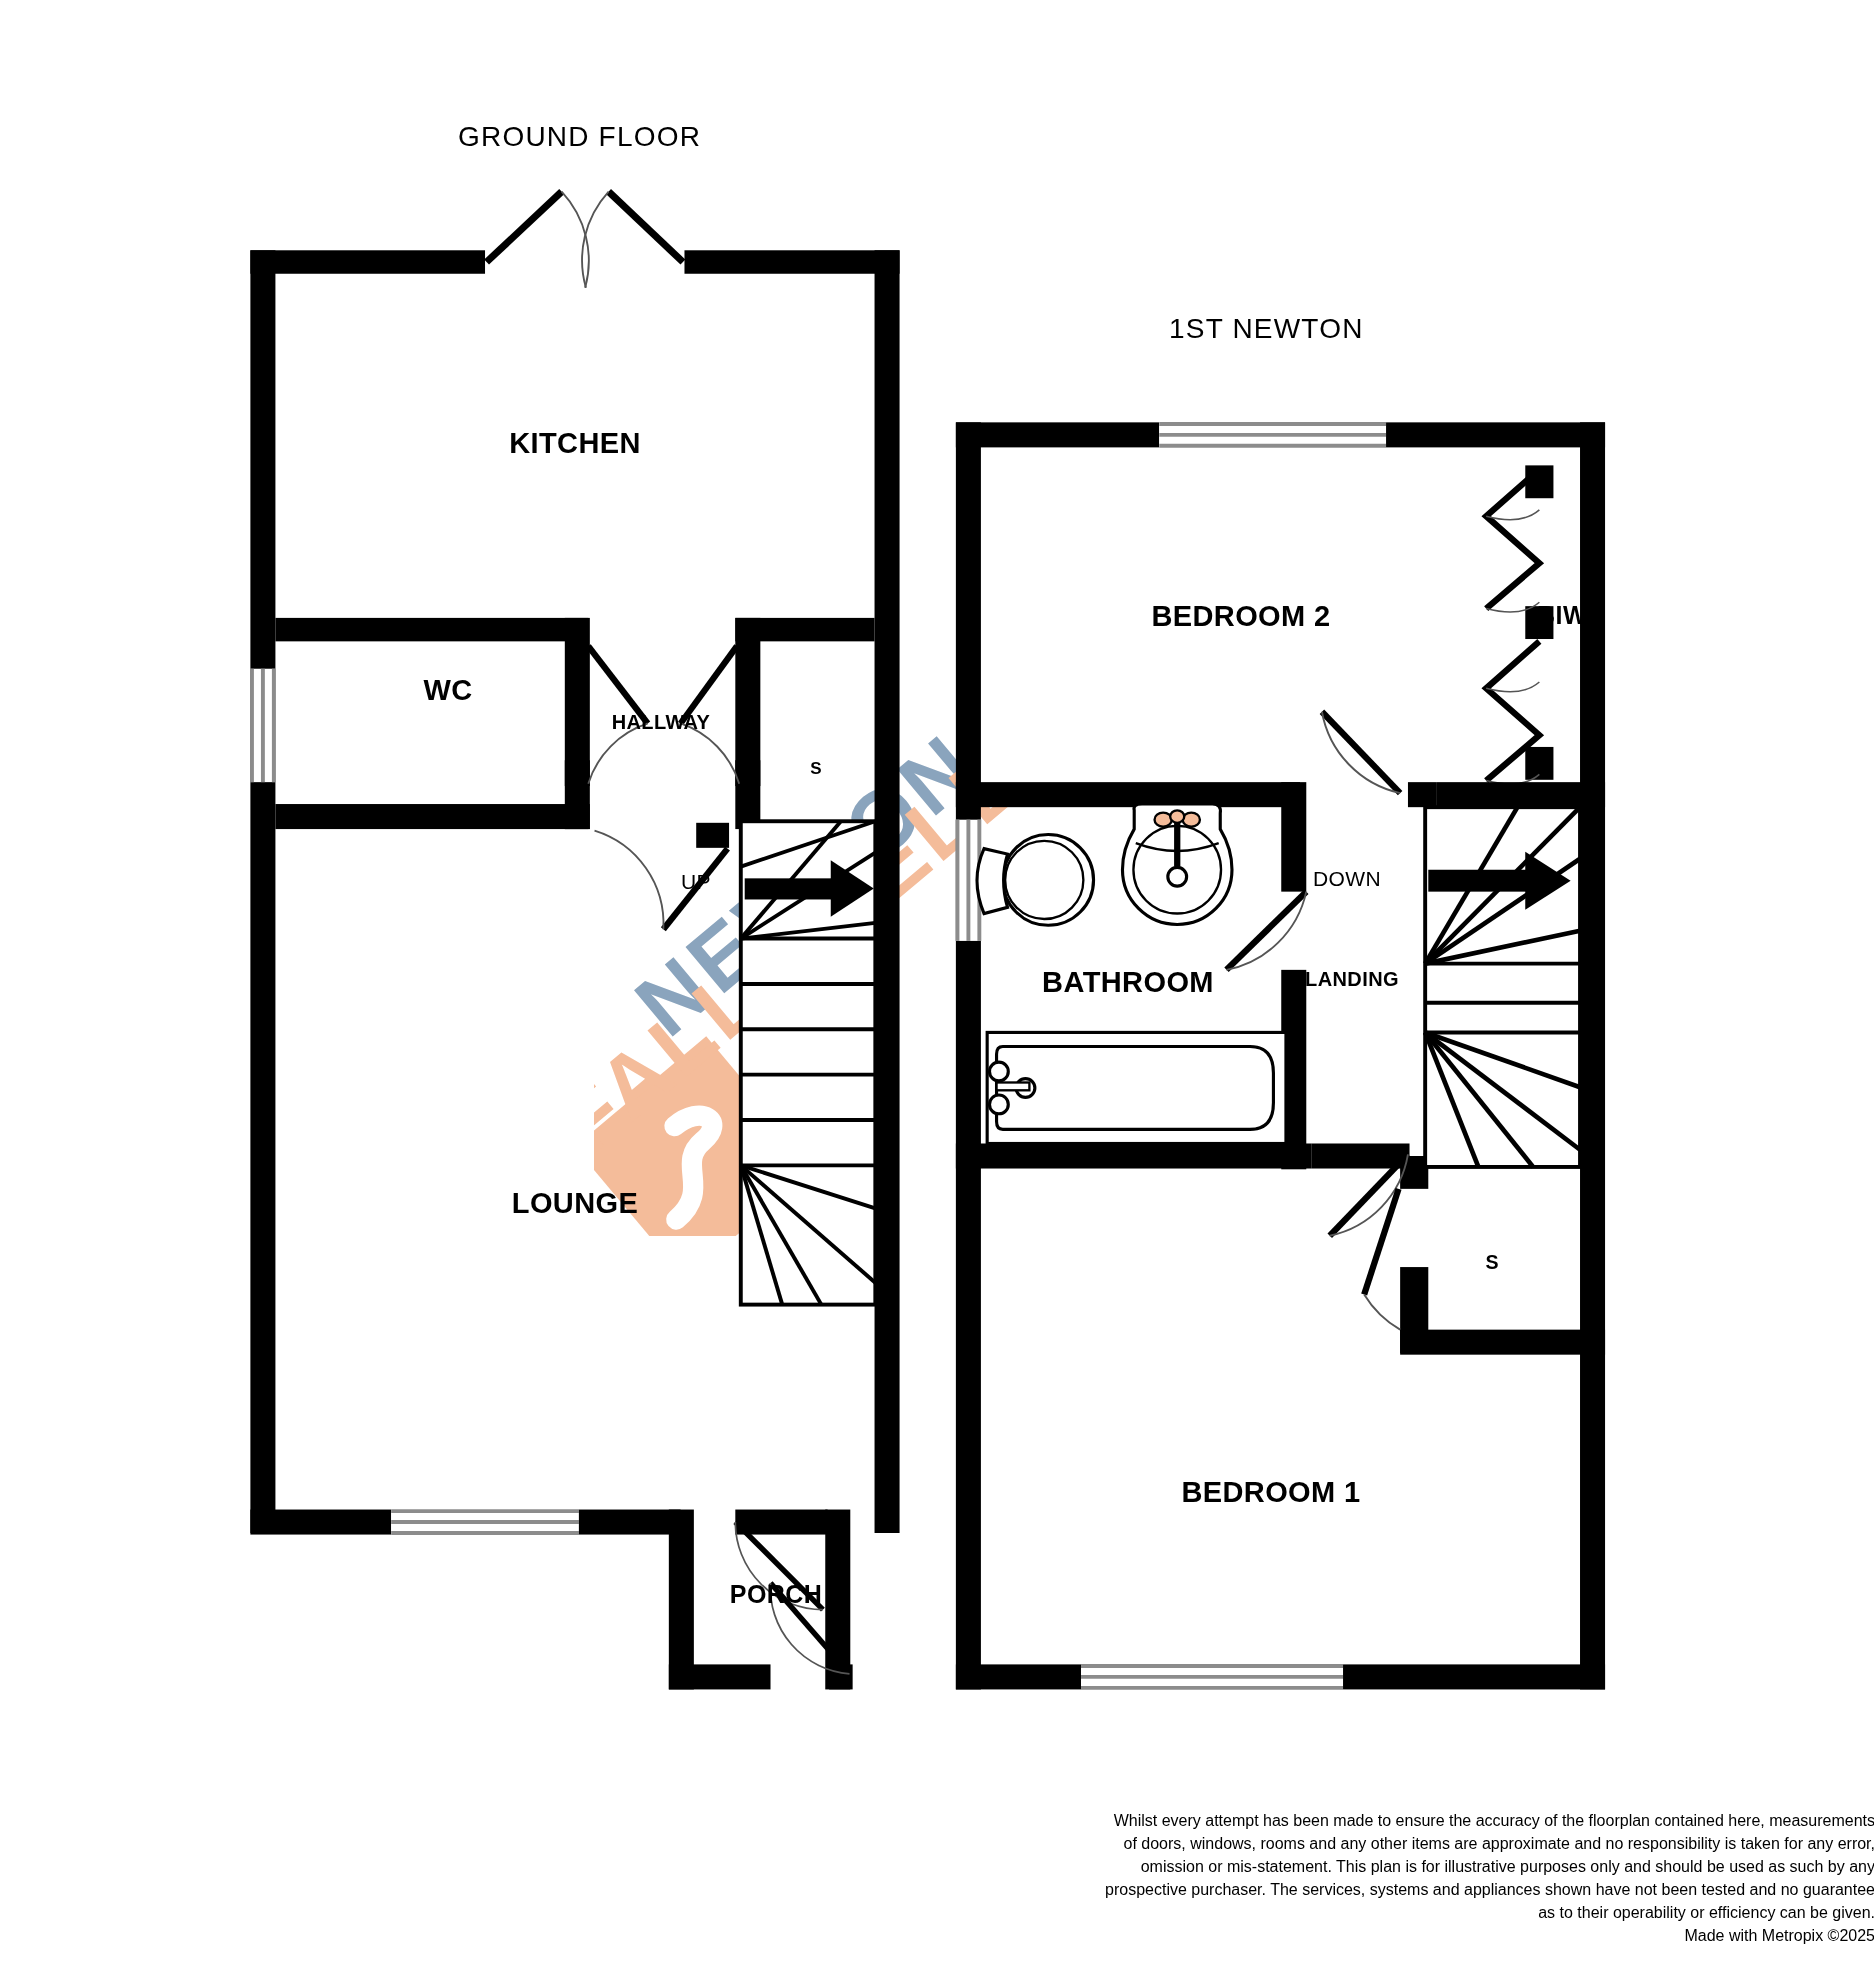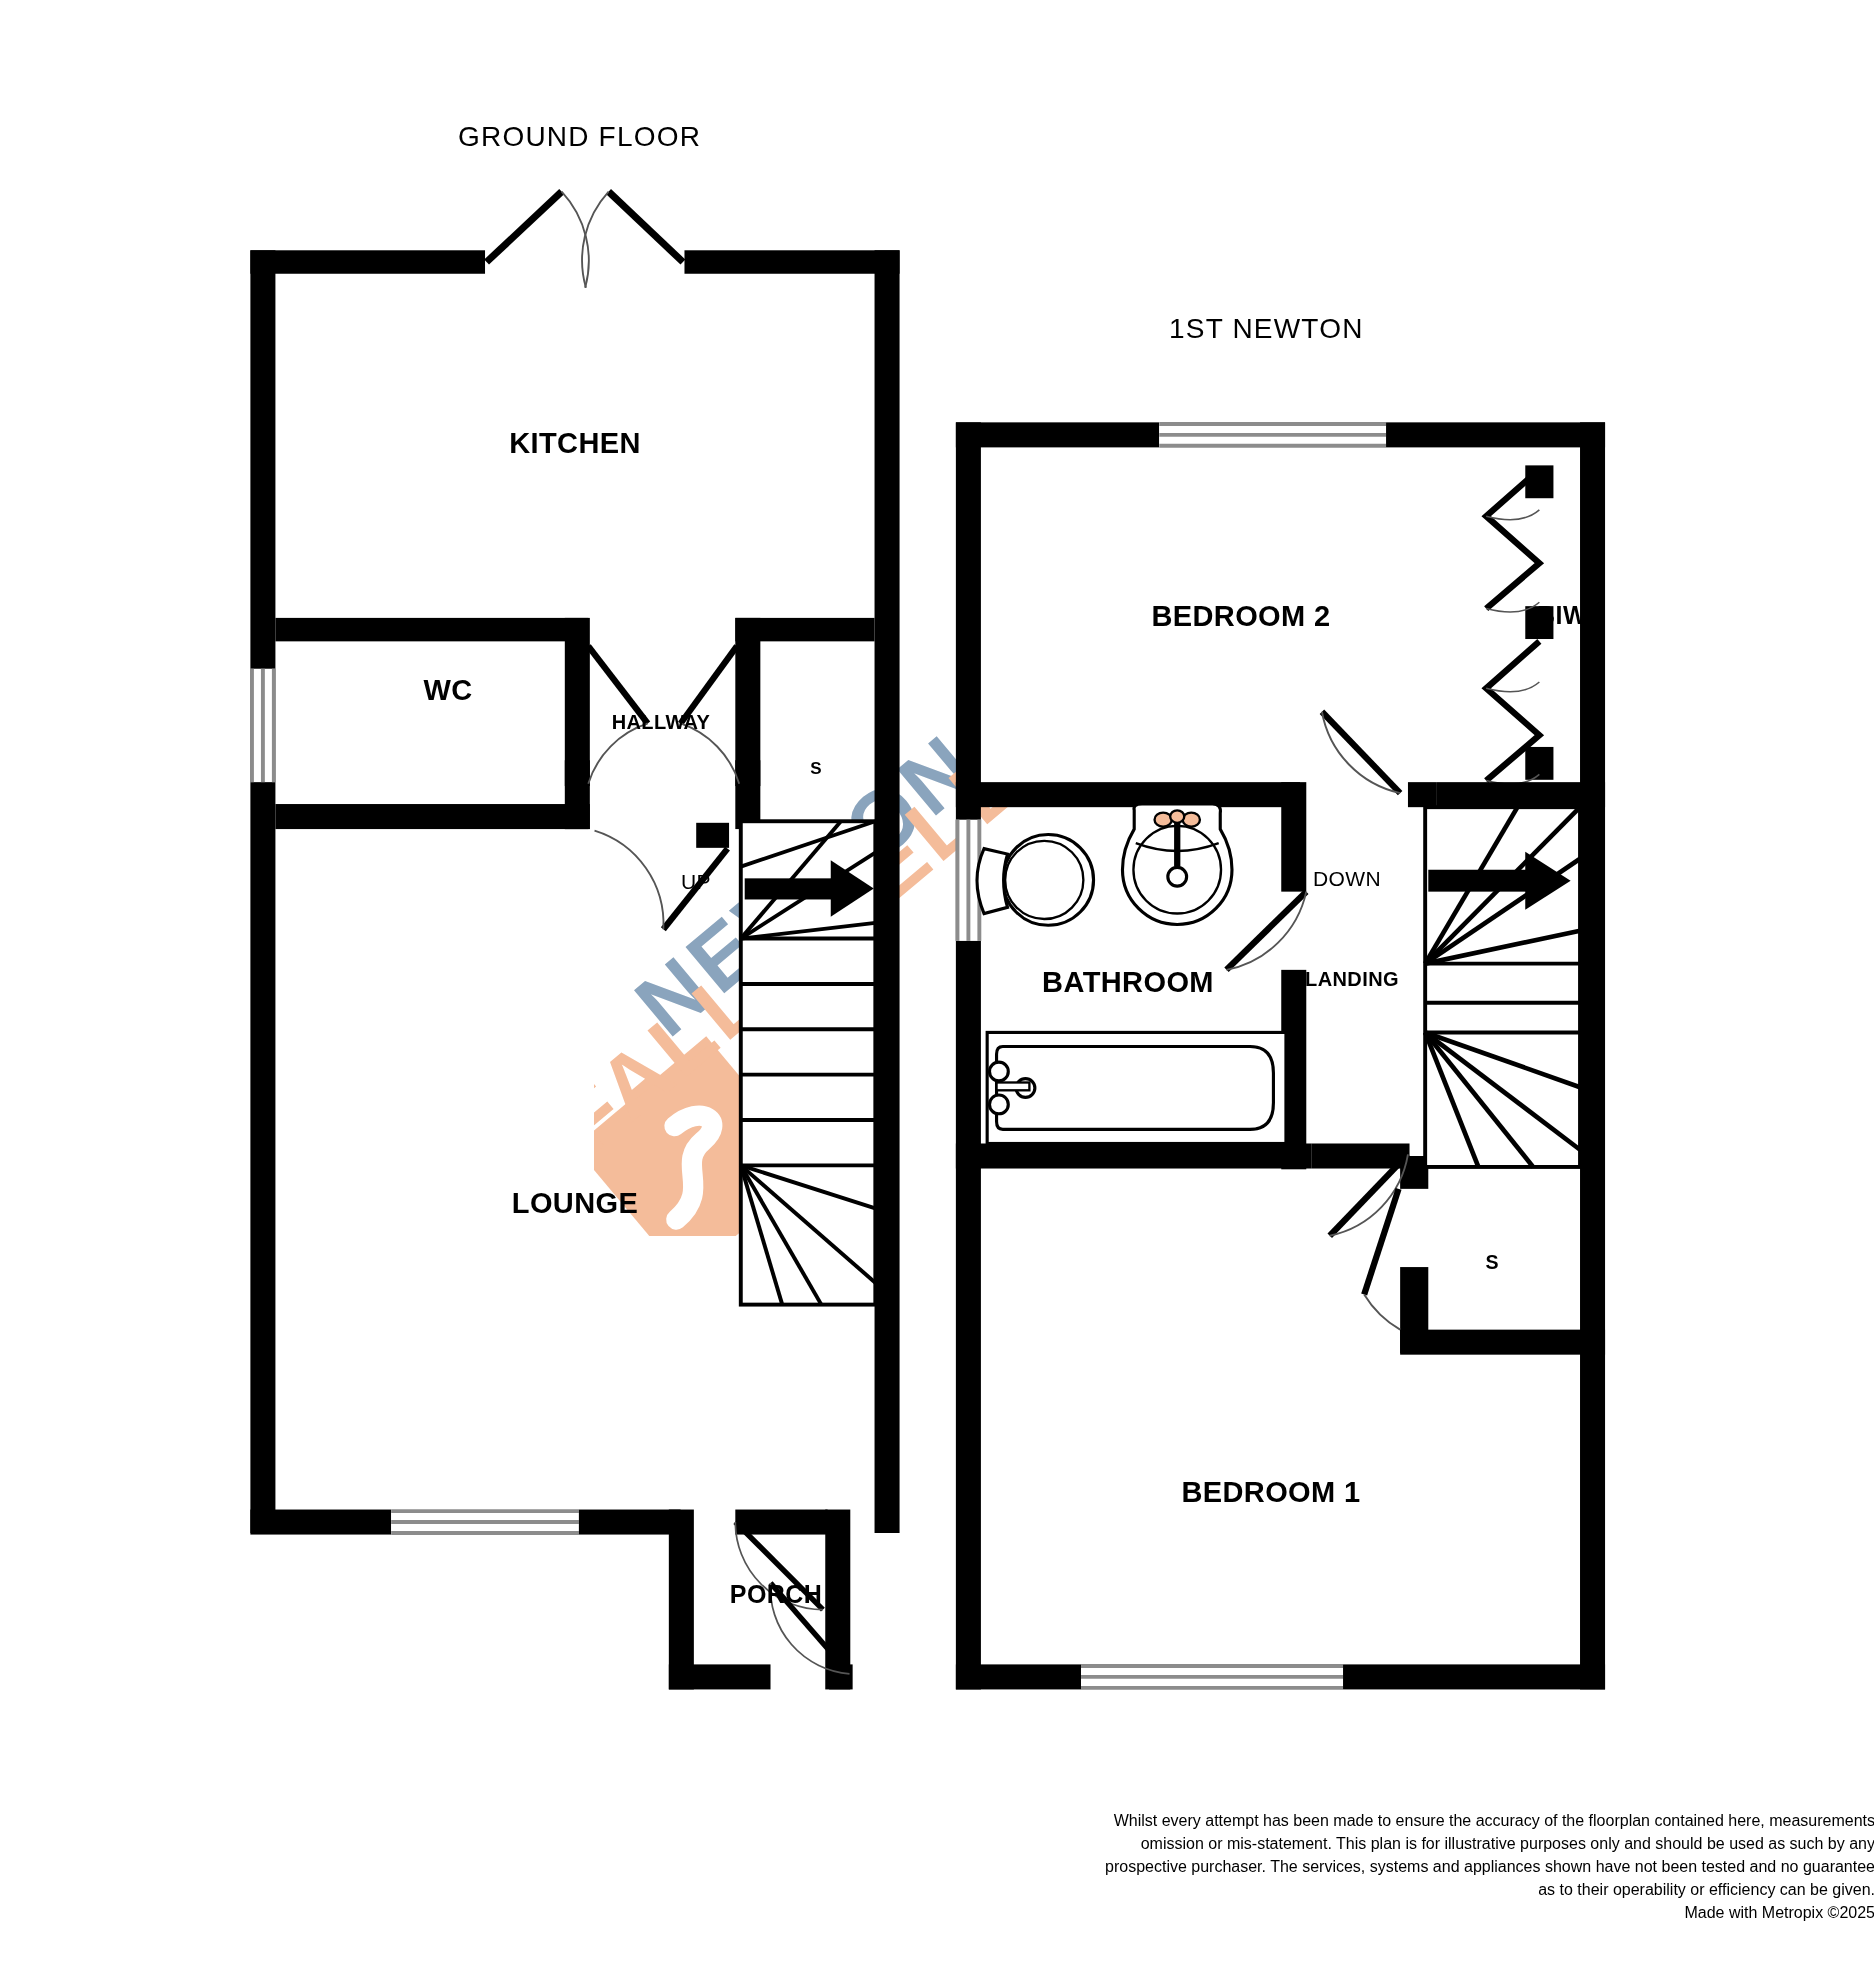--- a/index.html
+++ b/index.html
@@ -369,20 +369,21 @@
   <div class="room-label lbl-sm" style="left:1352px; top:979px;">LANDING</div>
 
   <div class="room-label lbl-dir" style="left:1347px; top:879px;">DOWN</div>
 
   <div class="room-label lbl-med" style="left:1562px; top:615px;">BIW</div>
 
   <div class="room-label lbl-s" style="left:1492px; top:1262px;">S</div>
 
   <div id="disclaimer">
     <div>Whilst every attempt has been made to ensure the accuracy of the floorplan contained here, measurements</div>
+    <div>of doors, windows, rooms and any other items are approximate and no responsibility is taken for any error,</div>
     <div>omission or mis-statement. This plan is for illustrative purposes only and should be used as such by any</div>
     <div>prospective purchaser. The services, systems and appliances shown have not been tested and no guarantee</div>
     <div>as to their operability or efficiency can be given.</div>
     <div>Made with Metropix ©2025</div>
   </div>
 
 </div>
 
 
 </body></html>

